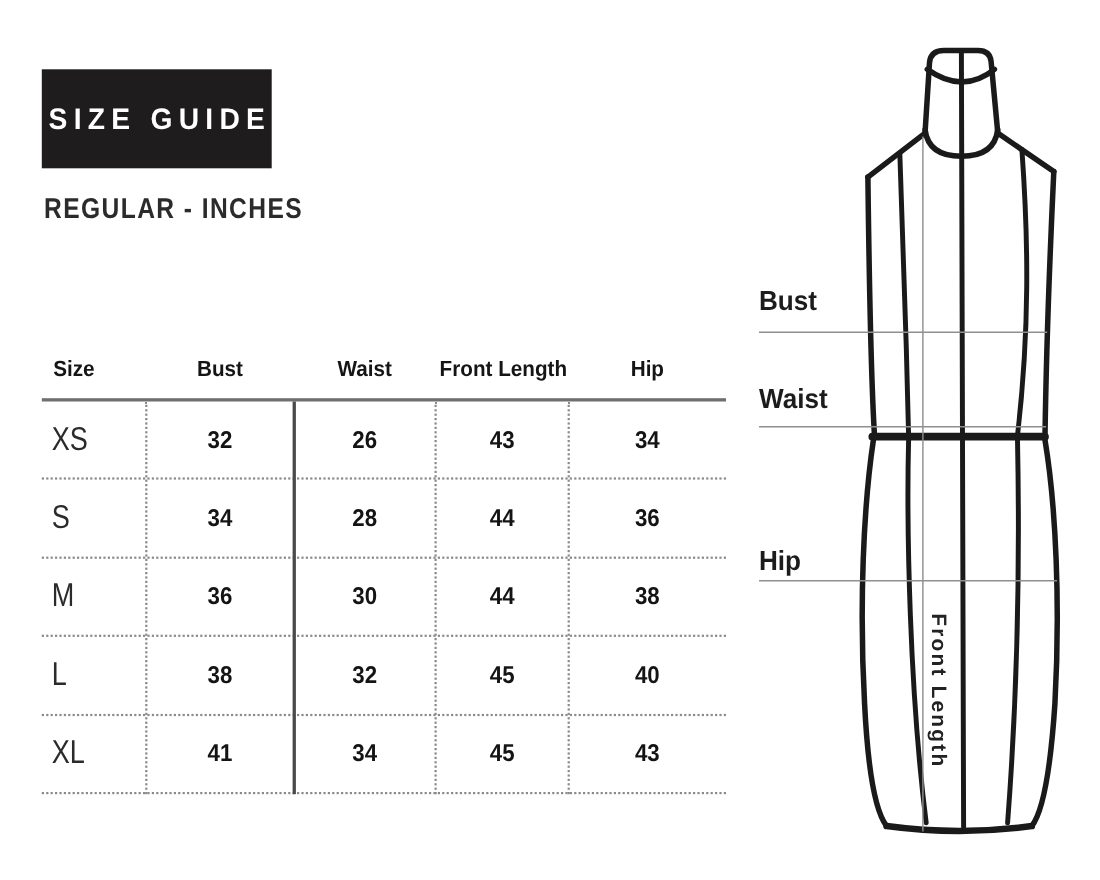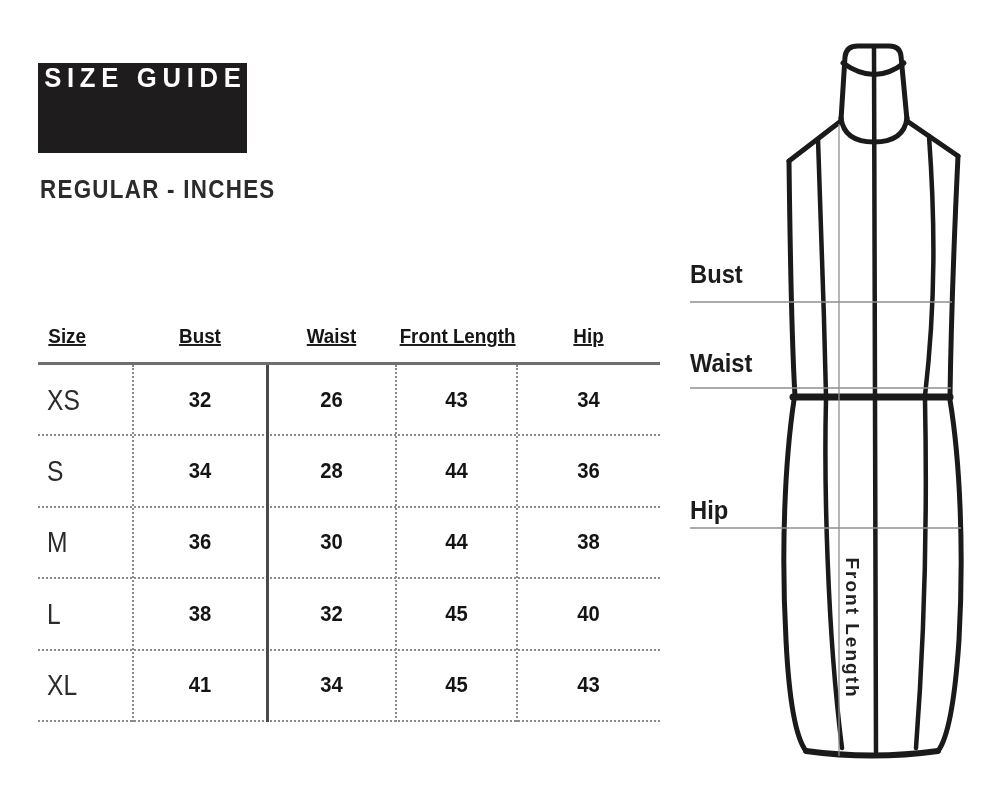--- a/index.html
+++ b/index.html
@@ -13,21 +13,21 @@
     font-family: "Liberation Sans", sans-serif;
     color: #1f1f1f;
   }
 
   
   .badge {
     position: absolute;
     left: 38px; top: 63px;
     width: 209px; height: 90px;
     background: #1e1c1d;
-    display: flex; justify-content: center;
+    display: flex; align-items: center; justify-content: center;
   }
   .badge-text {
     color: #ffffff;
     font-size: 27px;
     font-weight: 700;
     letter-spacing: 6px;
     transform: scaleX(0.95);
     white-space: nowrap;
     padding-left: 6px; 
   }
@@ -48,21 +48,20 @@
     position: absolute;
     left: 38px; top: 310px;
     width: 622px;
   }
   .thead {
     display: grid;
     grid-template-columns: 95px 134px 129px 121px 143px;
     height: 55px;
     align-items: center;
     border-bottom: 3px solid #6f6f6f;
-    text-decoration: underline;
   }
   .col-header {
     font-size: 20px;
     font-weight: 700;
     color: #151515;
     text-align: center;
     transform: scaleX(0.94);
     white-space: nowrap;
   }
   .col-header.first {

